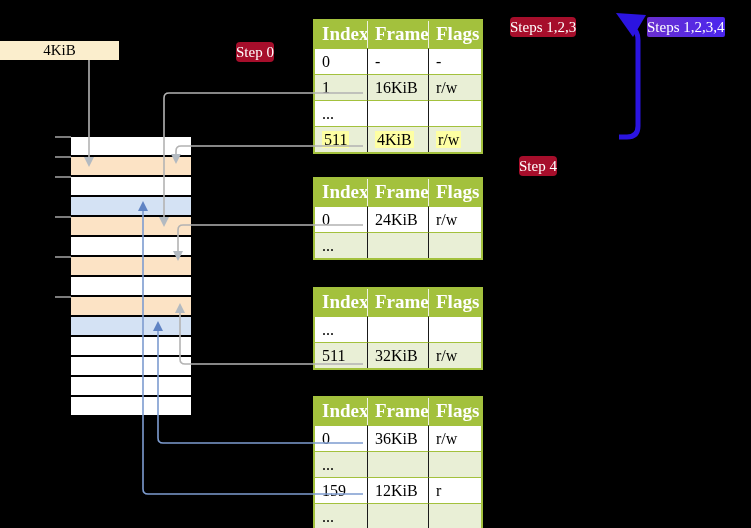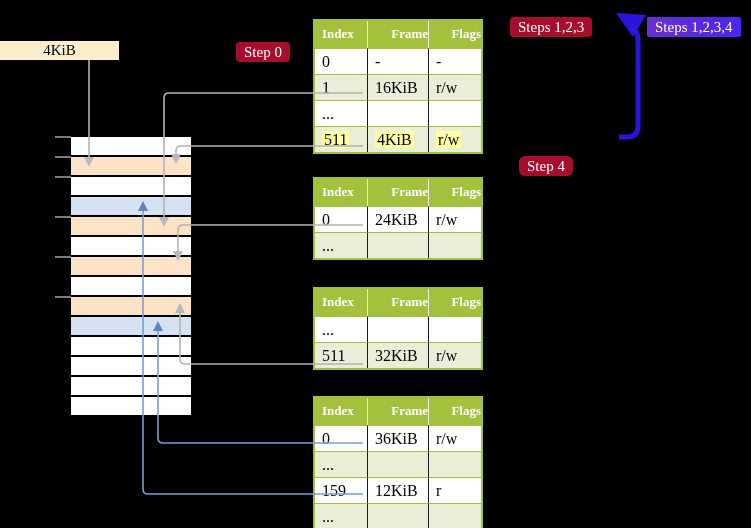--- a/index.html
+++ b/index.html
@@ -18,41 +18,41 @@
   .mem-blue{background:#d4e2f4;}
   .tick{position:absolute;left:55px;width:16px;height:2px;background:#7c7c7c;}
   
   #frame-label{
     position:absolute;left:0;top:41px;width:119px;height:19px;
     background:#fbeecd;color:#000;font-size:15px;line-height:19px;text-align:center;
   }
   
   .badge{
     position:absolute;color:#fff;font-size:15px;line-height:18px;
-    padding:1px 8px;border-radius:4px;white-space:nowrap;
+    padding:1px 0;border-radius:4px;white-space:nowrap;
   }
   .badge-red{background:#a60e2b;}
   #badge-step0{left:189px;top:42px;margin-left:47px;}
   #badge-steps123{left:510px;top:17px;}
-  #badge-step4{left:519px;top:156px;border-radius:6px;}
+  #badge-step4{left:519px;top:156px;}
   #badge-steps1234{left:647px;top:17px;background:linear-gradient(90deg,#6a2fd0,#4a26ee);border-radius:2px;text-align:center;}
   
   .ptable{
     position:absolute;display:grid;grid-template-columns:52px 61px 53px;
     border:2px solid #a3c13d;background:#fff;
   }
   #ptable-1{left:313px;top:19px;}
   #ptable-2{left:313px;top:177px;}
   #ptable-3{left:313px;top:287px;}
   #ptable-4{left:313px;top:396px;}
   .th{
-    background:#a3c13d;color:#fff;font-weight:bold;font-size:13px;
+    background:#a3c13d;color:#fff;font-weight:bold;font-size:19px;
     padding:3px 0 4px 7px;height:20px;line-height:20px;
   }
-  .th.c1,.th.c2{border-left:1px solid #eef2e0;text-align:right;}
+  .th.c1,.th.c2{border-left:1px solid #eef2e0;}
   .td{
     font-size:16px;padding:3px 0 3px 7px;height:19px;line-height:19px;
     border-top:1px solid #a3c13d;background:#fff;color:#000;
   }
   .td.c1,.td.c2{border-left:1px solid #1a1a1a;}
   .td.shade{background:#e9efd6;}
   .hl{background:#feffa3;padding:0 2px;}
   
   #overlay{position:absolute;left:0;top:0;z-index:50;pointer-events:none;}
 </style>

